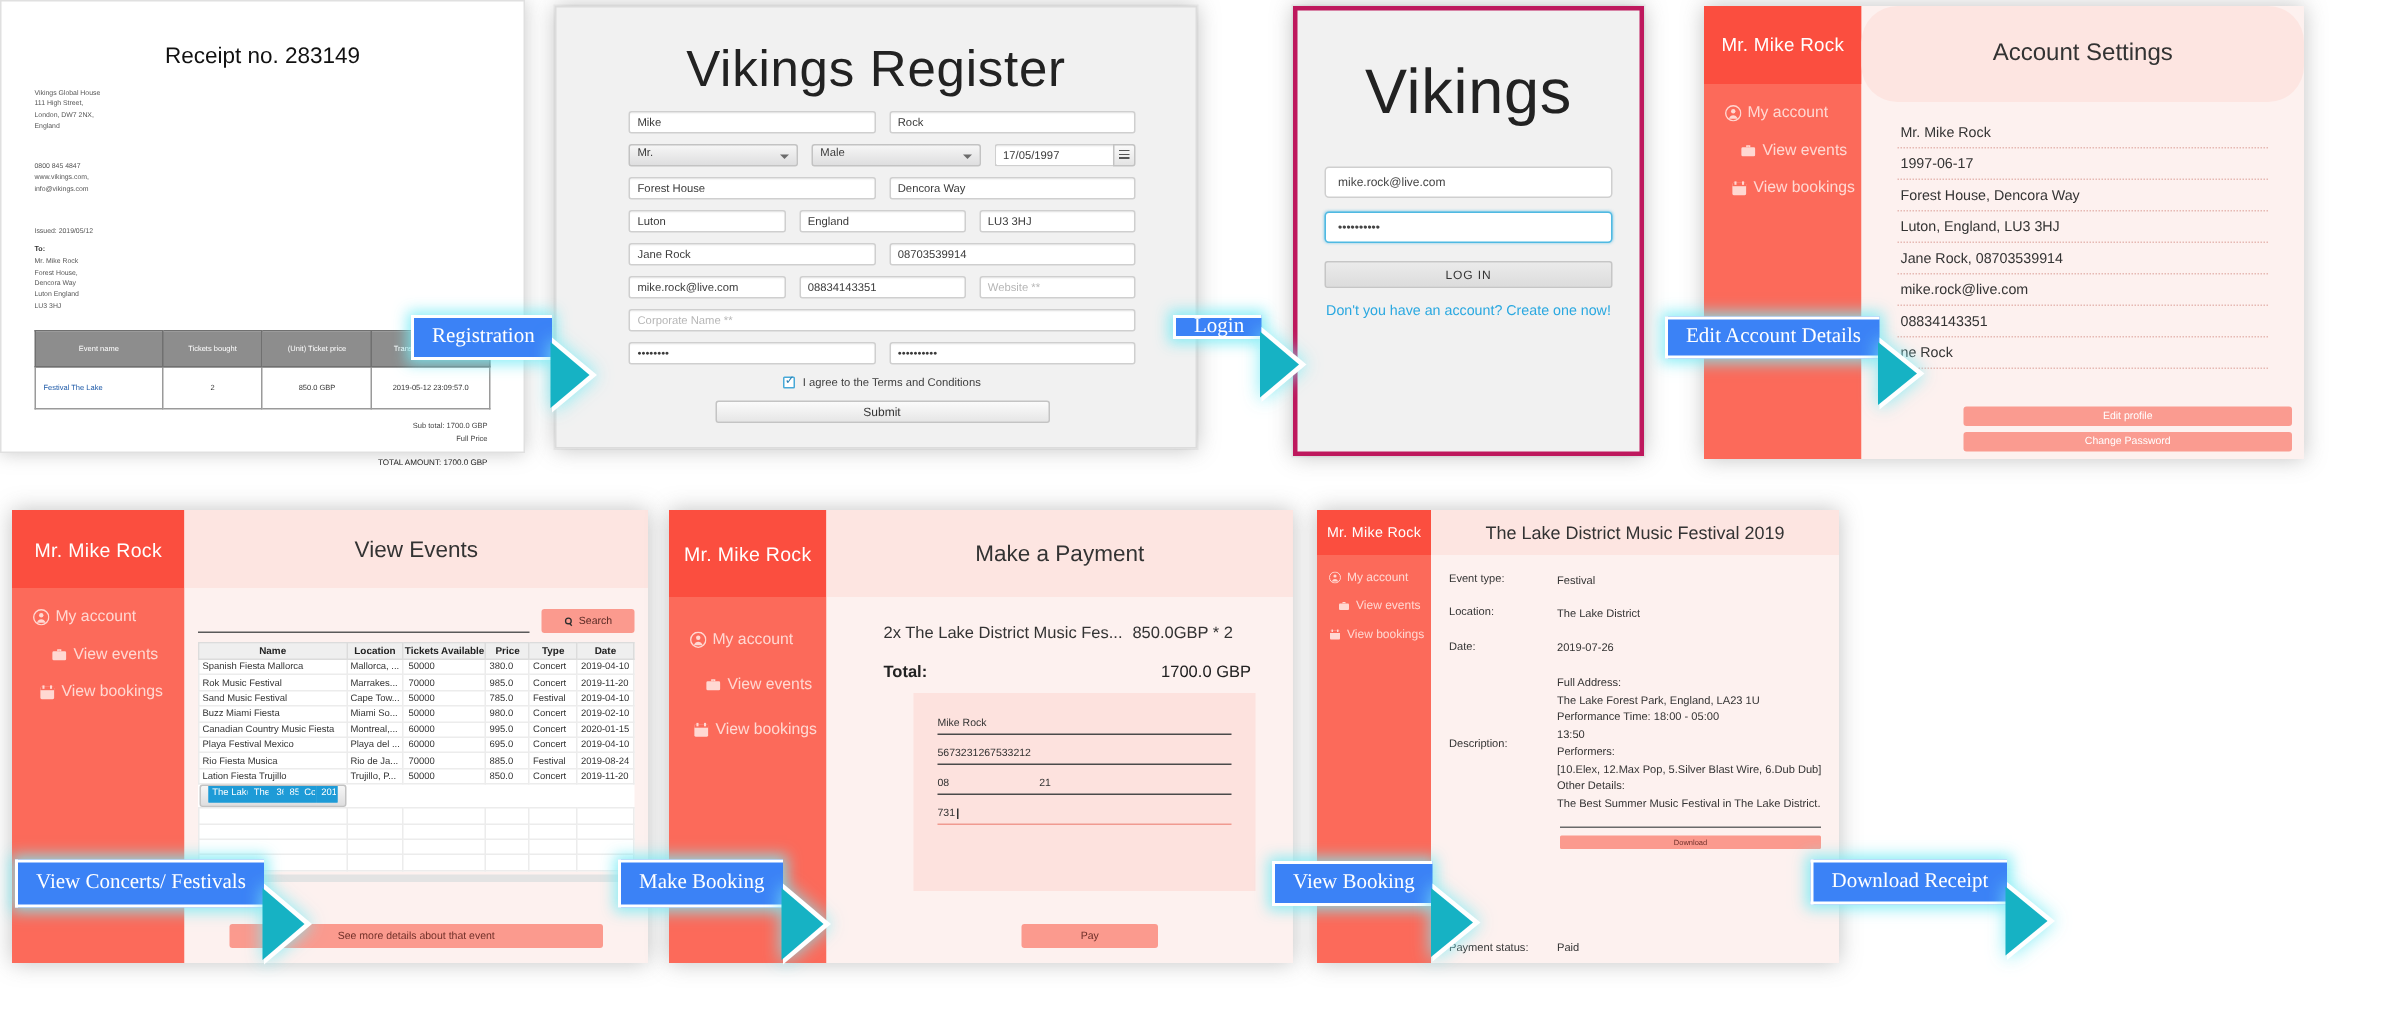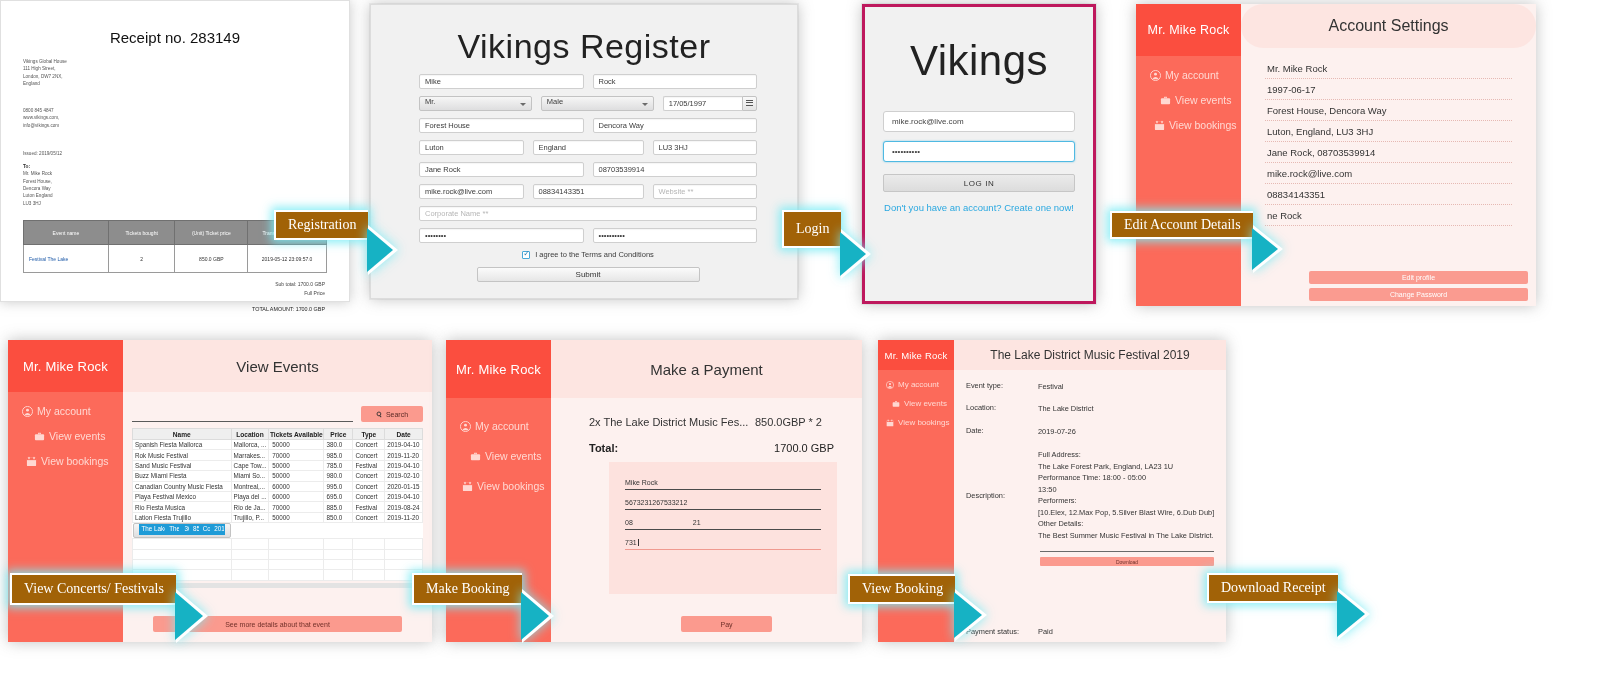--- a/index.html
+++ b/index.html
@@ -70,21 +70,21 @@
   .lg-btn { height:18px; background:linear-gradient(#ebebeb,#dcdcdc);
     border:1px solid #c6c6c6; border-radius:2px; display:flex; align-items:center;
     justify-content:center; font-size:8px; color:#333; letter-spacing:.6px;
     margin-top:12px; }
   .lg-link { text-align:center; font-size:9.5px; color:#2aa8e0; margin-top:10px; }
 
   
   #acct { left:1136px; top:4px; width:400px; height:302px; }
   #acct .sidebar { width:105px; }
   #acct .sb-head { height:52px; font-size:12.5px; }
-  #acct .c-head { height:44px; font-size:16px;border-radius:24px; }
+  #acct .c-head { height:64px; font-size:16px;border-radius:24px; }
   .acct-list { padding:10px 24px 0 24px; }
   .acct-row { font-size:9.5px; color:#333; padding:5px 2px 4px 2px;
     border-bottom:1px dotted #e6b9b3; }
   .acct-btns { position:absolute; left:68px; right:8px; bottom:5px; }
   .pbtn { height:13px; background:#fa9b90; border-radius:2px; color:#fff;
     font-size:7px; display:flex; align-items:center; justify-content:center;
     margin-top:4px; }
 
   
   #events { left:8px; top:340px; width:424px; height:302px; }
@@ -164,21 +164,21 @@
     border:1px solid #707070; height:24px; }
   table.rc td { border:1px solid #9a9a9a; font-size:5px; color:#333; height:28px;
     text-align:center; }
   table.rc td.ev { color:#1e5aa8; text-align:left; padding-left:5px; }
   .rc-sub { text-align:right; font-size:5px; color:#444; padding:7px 24px 0 0;
     line-height:1.7; }
   .rc-tot { text-align:right; font-size:5.4px; color:#222; padding:9px 24px 0 0; }
 
   
   .arrow { position:absolute; display:flex; align-items:center; }
-  .arrow .bar { background:#a16207; border:2px solid #fff; border-right:none;
+  .arrow .bar { background:#3b82f6; border:2px solid #fff; border-right:none;
     height:100%; display:flex; align-items:center; justify-content:center;
     padding:0 12px; color:#fff; font-family:"Liberation Serif", serif;
     font-size:14px; white-space:nowrap;
     box-shadow:0 0 9px 3px rgba(120,235,245,.85); }
   .arrow .head { width:0; height:0; flex:0 0 auto;
     filter: drop-shadow(0 0 6px rgba(120,235,245,.9)); }
   .arrow .head i { display:block; width:0; height:0;
     border-top:var(--h) solid transparent; border-bottom:var(--h) solid transparent;
     border-left:var(--w) solid #fff; position:relative; }
   .arrow .head i:after { content:""; position:absolute; top:calc(-1 * var(--h) + 3px);
@@ -633,21 +633,21 @@
     <div class="rc-tot">TOTAL AMOUNT: 1700.0 GBP</div>
   </div>
 
   <div class="arrow" style="left:274px;top:210px;height:30px;">
     <div class="bar">Registration</div>
     <div class="head" style="--h:25px;--w:30px;">
         <i></i>
       </div>
   </div>
 
-  <div class="arrow" style="left:782px;top:210px;height:38px;">
+  <div class="arrow" style="left:782px;top:210px;height:16px;">
     <div class="bar">Login</div>
     <div class="head" style="--h:25px;--w:30px;">
         <i></i>
       </div>
   </div>
 
   <div class="arrow" style="left:1110px;top:211px;height:28px;">
     <div class="bar">Edit Account Details</div>
     <div class="head" style="--h:24px;--w:30px;">
         <i></i>

